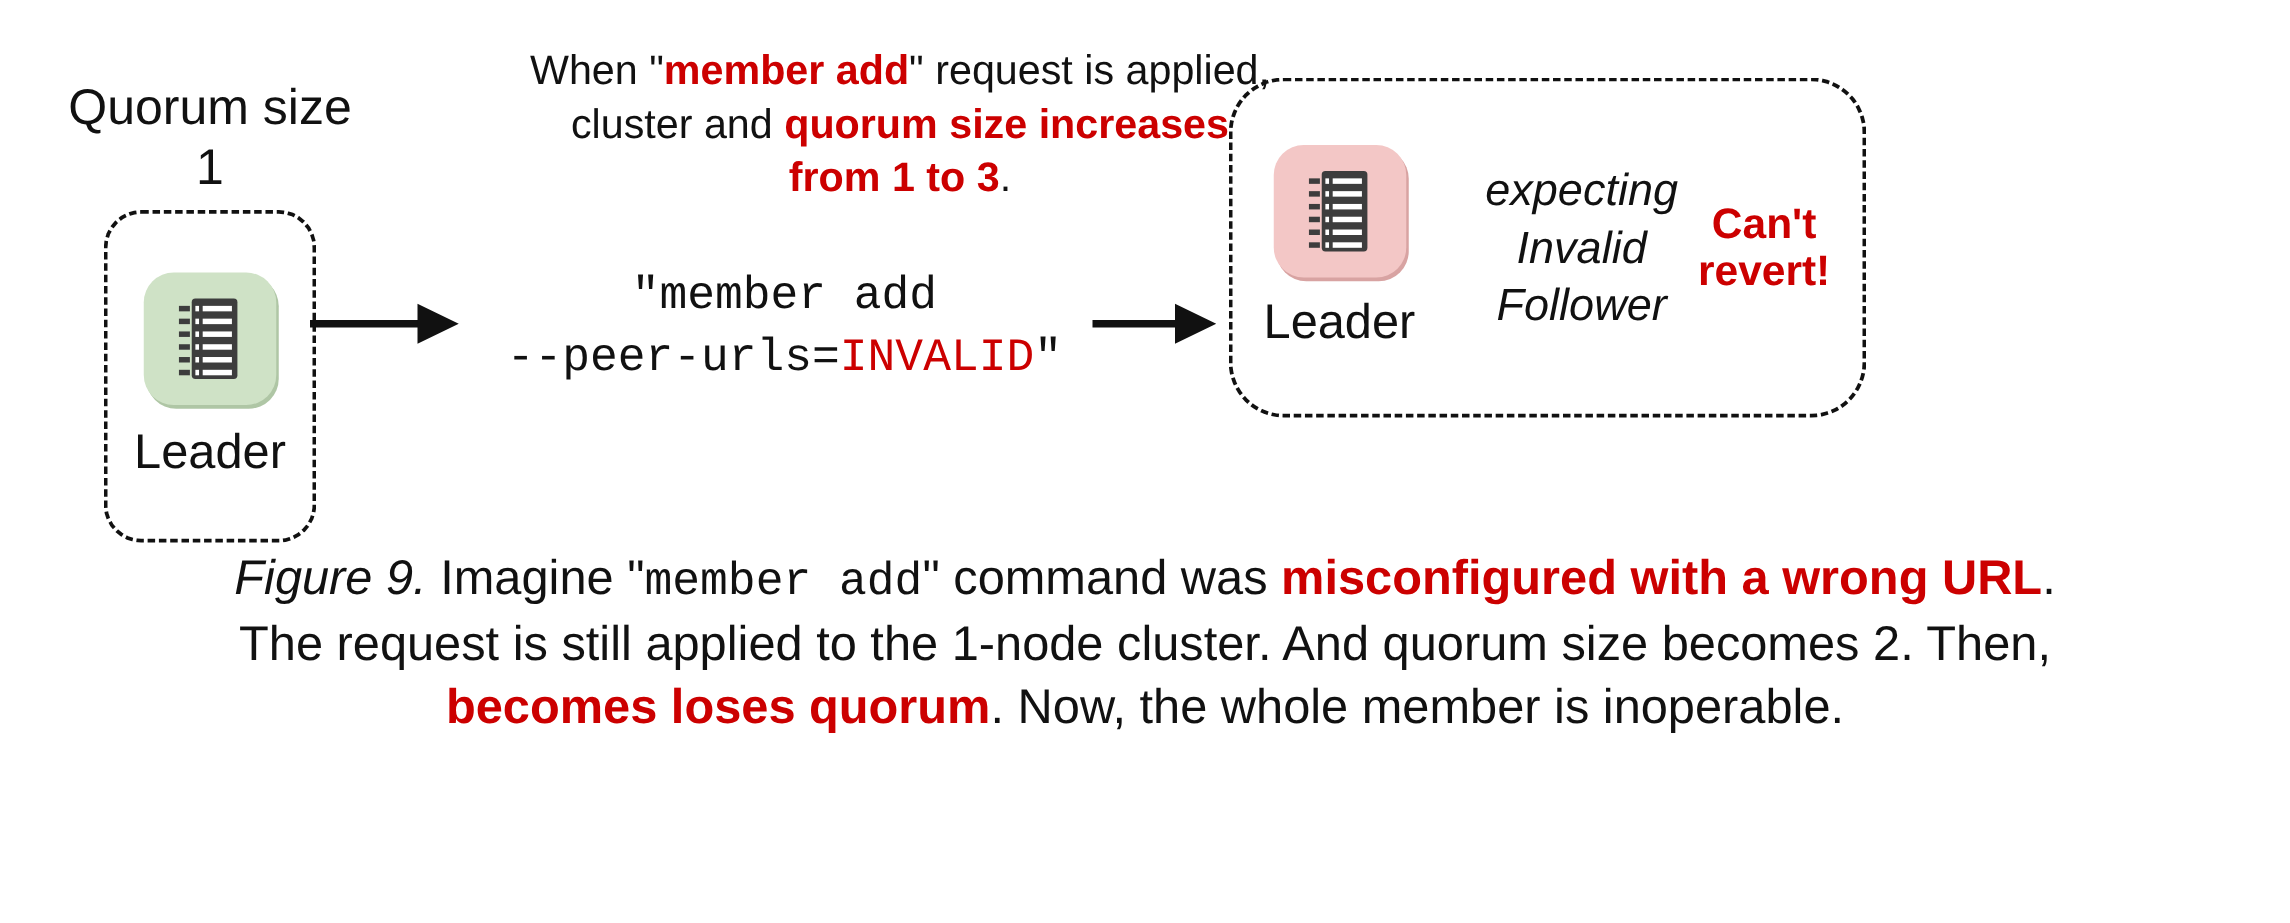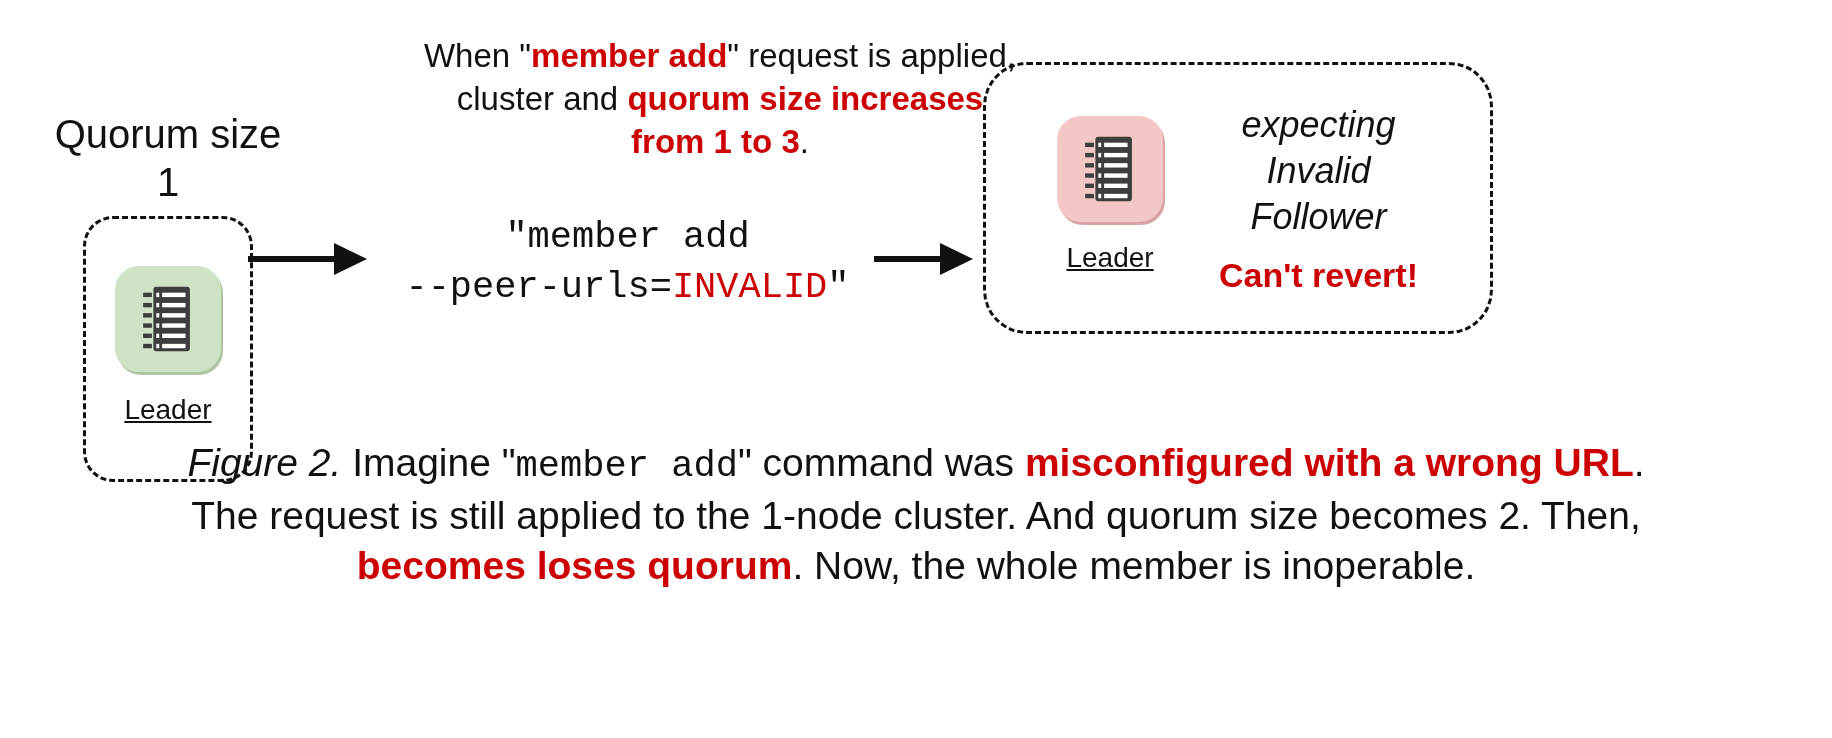--- a/index.html
+++ b/index.html
@@ -11,40 +11,40 @@
   .canvas{
     position:relative;
     width:1832px;height:738px;
     background:#ffffff;
     font-family:"Liberation Sans","DejaVu Sans",sans-serif;
     color:var(--ink);
     overflow:hidden;
   }
   
   .cluster{position:absolute;text-align:center;}
-  .cluster-left{left:38px;top:62px;width:260px;margin-top:48px;}
+  .cluster-left{left:38px;top:62px;width:260px;}
   .cluster-right{left:980px;top:52px;width:515px;}
   .cluster-title{font-size:40px;line-height:48px;color:var(--ink);}
   .cluster-box{
     box-sizing:border-box;
     border:3px dashed #111;
     display:flex;align-items:center;justify-content:center;
     margin:10px auto 0 auto;
   }
   .box-left{width:170px;height:266px;border-radius:30px;flex-direction:column;gap:16px;}
   .box-right{width:510px;height:272px;border-radius:44px;flex-direction:row;gap:56px;padding:0 26px;}
   .node-col{display:flex;flex-direction:column;align-items:center;gap:14px;}
   .node-icon{
     width:106px;height:106px;border-radius:24px;
     display:flex;align-items:center;justify-content:center;
   }
   .node-green{background:#cfe2c6;box-shadow:2px 3px 0 #afc6a5;}
   .node-pink{background:#f3c7c6;box-shadow:2px 3px 0 #d8a3a2;}
-  .node-label{font-size:28px;line-height:44px;color:var(--ink);text-decoration:underline;}
-  .side-col{display:flex;flex-direction:column;align-items:center;gap:16px;}
+  .node-label{font-size:39px;line-height:44px;color:var(--ink);}
+  .side-col{display:flex;flex-direction:row;align-items:center;gap:16px;}
   .expecting{
     font-size:36px;line-height:46px;font-style:italic;
     white-space:pre-line;text-align:center;color:var(--ink);
   }
   .cant-revert{font-size:34px;line-height:38px;font-weight:bold;color:var(--red);}
   
   .arrow{position:absolute;}
   .arrow-1{left:246px;top:238px;}
   .arrow-2{left:872px;top:238px;}
   
@@ -161,17 +161,17 @@
       </div>
       <div class="side-col">
         <div class="expecting">expecting
 Invalid
 Follower</div>
         <div class="cant-revert">Can't revert!</div>
       </div>
     </div>
   </div>
 
-  <div class="caption"><span class="italic">Figure 2.</span><span> Imagine "</span><span class="mono-cap">member add</span><span>" command was </span><span class="red-bold">misconfigured with a wrong URL</span><span>.
+  <div class="caption"><span class="italic">Figure 9.</span><span> Imagine "</span><span class="mono-cap">member add</span><span>" command was </span><span class="red-bold">misconfigured with a wrong URL</span><span>.
 The request is still applied to the 1-node cluster. And quorum size becomes 2. Then,
 </span><span class="red-bold">becomes loses quorum</span><span>. Now, the whole member is inoperable.</span></div>
 
 </div>
 
 </body></html>

